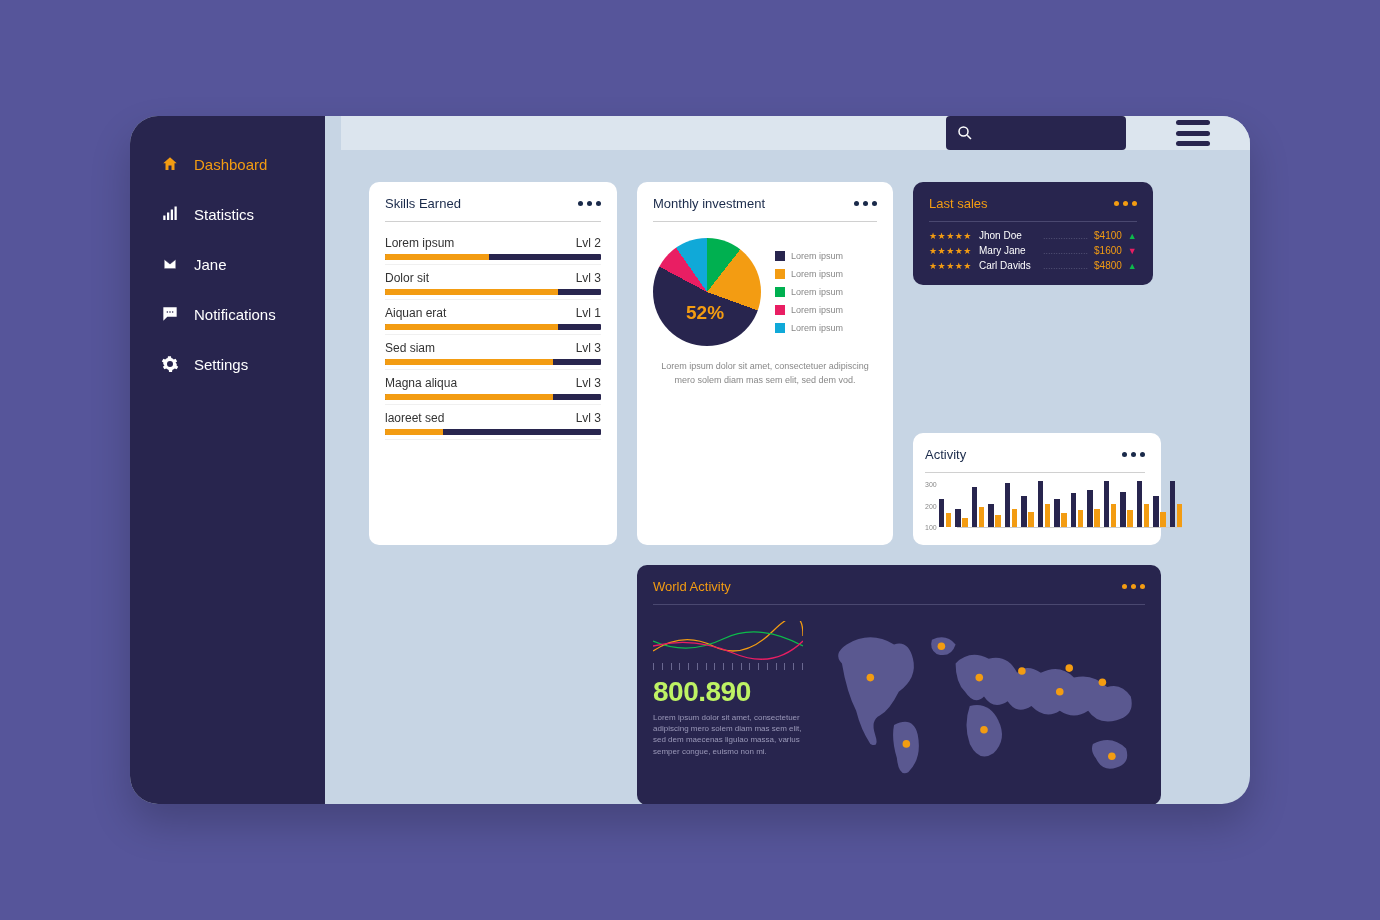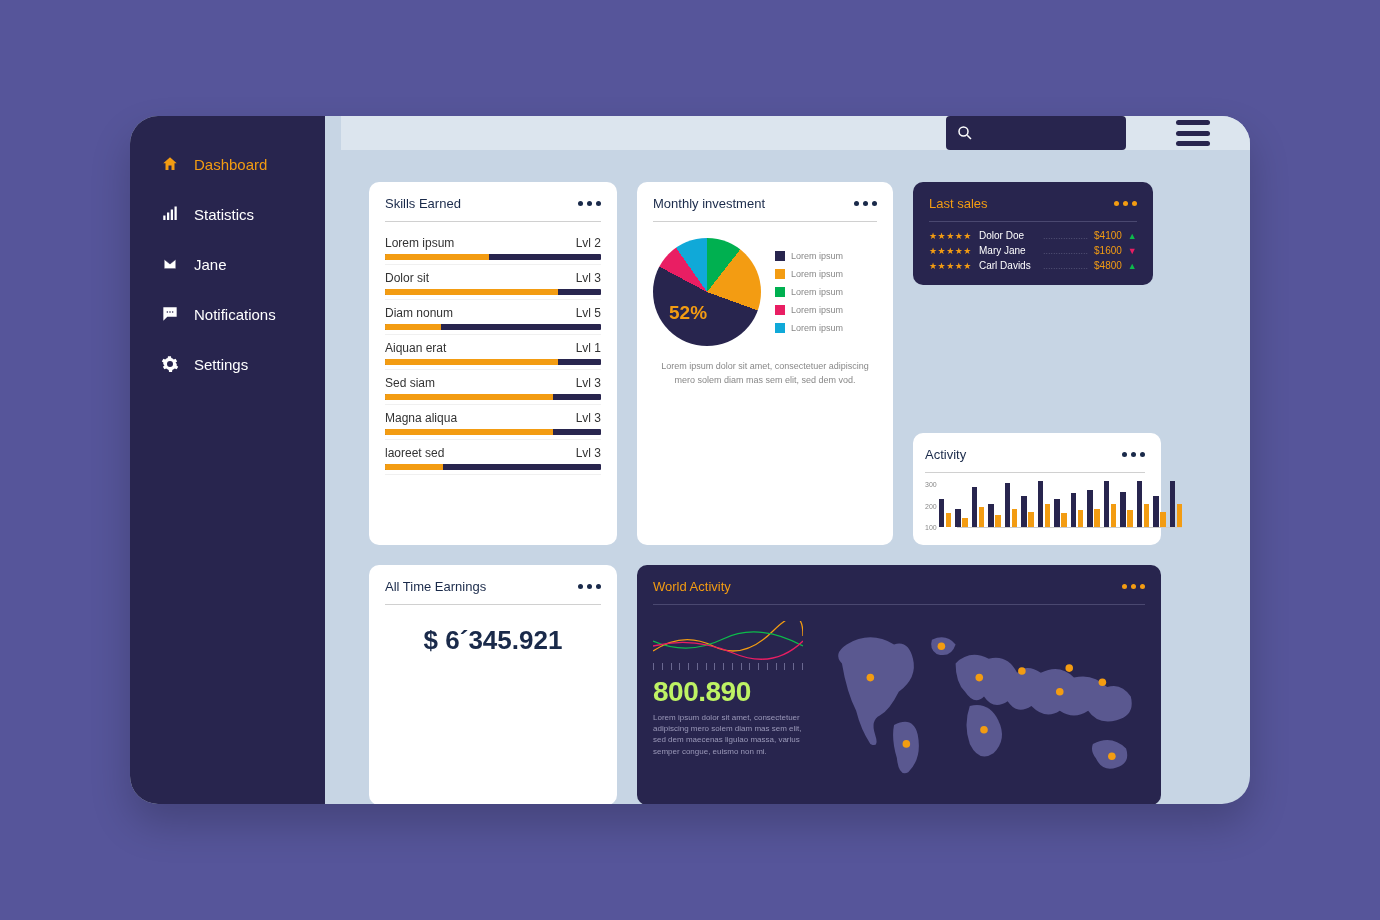--- a/index.html
+++ b/index.html
@@ -146,21 +146,21 @@
   background: conic-gradient(
     #00b050 0deg 38deg,
     #f39c12 38deg 110deg,
     #28254e 110deg 298deg,
     #e91e63 298deg 325deg,
     #10a9d8 325deg 360deg
   );
 }
 .pie-label {
   position: absolute;
-  left: 16px;
+  left: 33px;
   bottom: 22px;
   color: #f39c12;
   font-weight: 700;
   font-size: 19px;
 }
 .pie-legend { display: flex; flex-direction: column; gap: 8px; }
 .legend-item { display: flex; align-items: center; gap: 6px; font-size: 9px; color: #888; }
 .legend-sw { width: 10px; height: 10px; }
 .pie-caption { font-size: 9px; color: #888; text-align: center; line-height: 1.5; margin-top: 6px; }
 
@@ -297,30 +297,20 @@
                 <span>Dolor sit</span>
                 <span>Lvl 3</span>
               </div>
               <div class="skill-bar">
                 <div class="skill-fill" style="width:80%"></div>
               </div>
               <hr class="skill-divider">
             </div>
             <div class="skill-row">
               <div class="skill-top">
-                <span>Diam nonum</span>
-                <span>Lvl 5</span>
-              </div>
-              <div class="skill-bar">
-                <div class="skill-fill" style="width:26%"></div>
-              </div>
-              <hr class="skill-divider">
-            </div>
-            <div class="skill-row">
-              <div class="skill-top">
                 <span>Aiquan erat</span>
                 <span>Lvl 1</span>
               </div>
               <div class="skill-bar">
                 <div class="skill-fill" style="width:80%"></div>
               </div>
               <hr class="skill-divider">
             </div>
             <div class="skill-row">
               <div class="skill-top">
@@ -401,21 +391,21 @@
             <div class="card-title">Last sales</div>
             <div class="dots">
                 <span></span>
                 <span></span>
                 <span></span>
               </div>
           </div>
           <div class="sales-list" id="sales-list">
               <div class="sale-row">
                 <span class="stars">★★★★★</span>
-                <span class="sale-name">Dolor Doe</span>
+                <span class="sale-name">Jhon Doe</span>
                 <span class="sale-dots">..................</span>
                 <span class="sale-amt">$4100</span>
                 <span class="sale-arrow arrow-up">▲</span>
               </div>
               <div class="sale-row">
                 <span class="stars">★★★★★</span>
                 <span class="sale-name">Mary Jane</span>
                 <span class="sale-dots">..................</span>
                 <span class="sale-amt">$1600</span>
                 <span class="sale-arrow arrow-down">▼</span>
@@ -505,31 +495,20 @@
                 </div>
                 <div class="bar-group">
                   <div class="bar navy" style="height:46px"></div>
                   <div class="bar orange" style="height:23px"></div>
                 </div>
               </div>
           </div>
         </div>
       </div>
 
-      <div class="card earnings-card">
-        <div class="card-header">
-          <div class="card-title">All Time Earnings</div>
-          <div class="dots">
-              <span></span>
-              <span></span>
-              <span></span>
-            </div>
-        </div>
-        <div class="earnings-value">$ 6´345.921</div>
-      </div>
 
       <div class="card dark world-card">
         <div class="card-header">
           <div class="card-title">World Activity</div>
           <div class="dots">
               <span></span>
               <span></span>
               <span></span>
             </div>
         </div>

